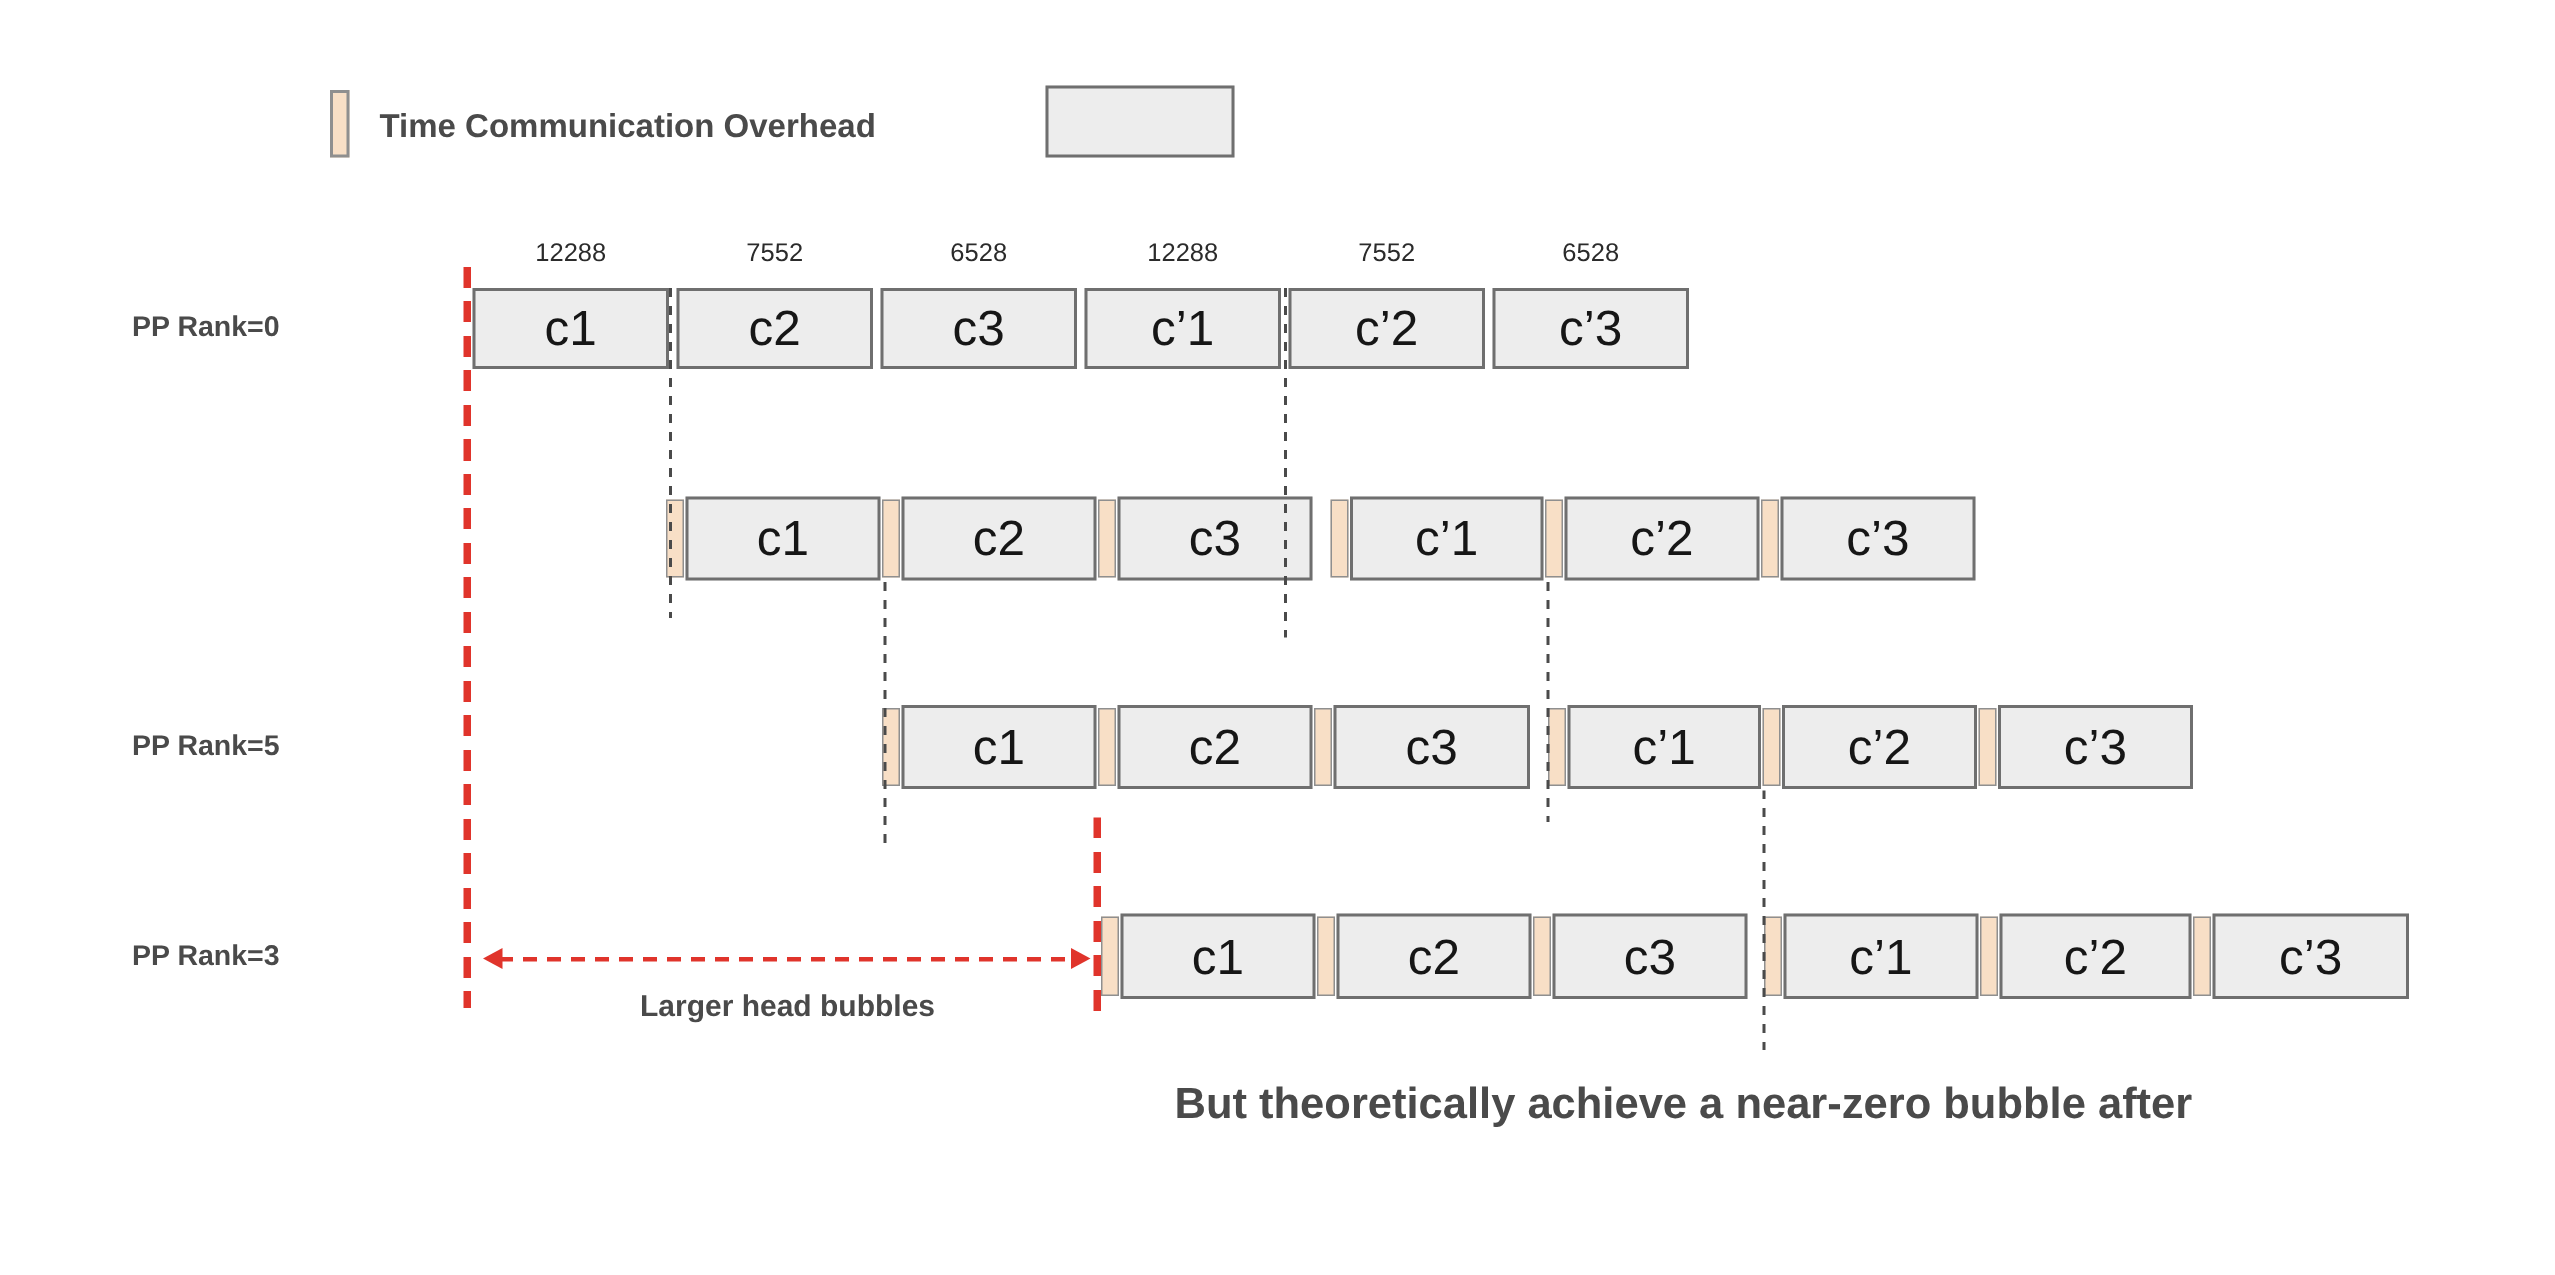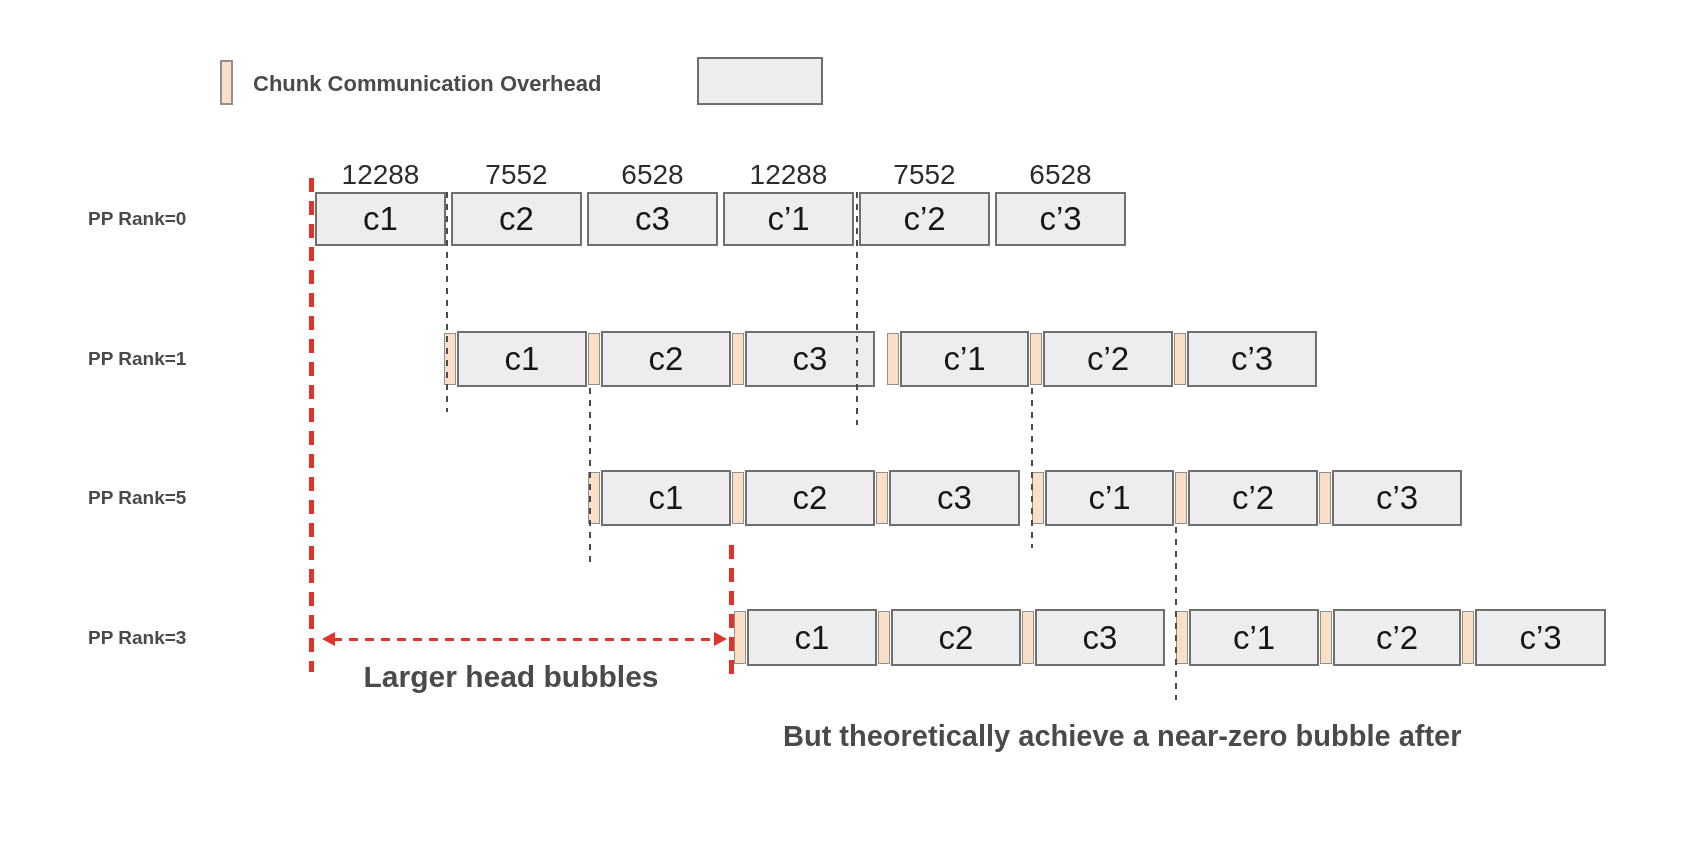--- a/index.html
+++ b/index.html
@@ -37,64 +37,63 @@
     display:flex;align-items:center;justify-content:center;
     font-size:33px;color:#161616;z-index:2;
   }
   .comm{
     position:absolute;box-sizing:border-box;
     background:var(--comm-fill);border:1px solid var(--comm-border);
     z-index:2;
   }
   .size-label{
     position:absolute;top:159px;height:24px;
-    font-size:28px;color:#2b2b2b;text-align:center;z-index:1;
+    font-size:17px;color:#2b2b2b;text-align:center;z-index:1;
   }
   .guide{
     position:absolute;width:2px;z-index:3;
     background:repeating-linear-gradient(to bottom,var(--guide) 0 6px,transparent 6px 12px);
   }
   .redline{
     position:absolute;width:5px;z-index:4;
     background:repeating-linear-gradient(to bottom,var(--red) 0 14px,transparent 14px 23px);
   }
   .arrow-line{
     position:absolute;height:3px;z-index:4;
     background:repeating-linear-gradient(to right,var(--red) 0 9px,transparent 9px 16px);
   }
   .arrow-head{position:absolute;width:0;height:0;z-index:4;}
   .arrow-head.left{border-top:7px solid transparent;border-bottom:7px solid transparent;border-right:13px solid var(--red);}
   .arrow-head.right{border-top:7px solid transparent;border-bottom:7px solid transparent;border-left:13px solid var(--red);}
   .note{
     position:absolute;font-weight:bold;color:var(--text-dark);
     white-space:nowrap;z-index:5;
   }
-  #head-bubble-note{left:316px;top:660px;width:390px;text-align:center;font-size:30px;}
+  #head-bubble-note{left:330px;top:660px;width:390px;text-align:center;font-size:20px;}
   #bottom-note{left:783px;top:720px;font-size:29px;}
 </style>
 </head>
 <body>
 
 <div id="stage">
 
   <div class="legend-swatch-comm"></div>
-  <div id="legend-comm-label" class="legend-label">Chunk Communication Overhead</div>
+  <div id="legend-comm-label" class="legend-label">Time Communication Overhead</div>
   <div class="legend-swatch-chunk"></div>
 
   <div id="head-bubble-note" class="note">Larger head bubbles</div>
   <div id="bottom-note" class="note">But theoretically achieve a near-zero bubble after</div>
 
 <div class="rank-label" style="top: 192px; height: 54px;">PP Rank=0</div>
     <div class="chunk" style="left: 315px; top: 192px; width: 131px; height: 54px;">c1</div>
     <div class="chunk" style="left: 451px; top: 192px; width: 131px; height: 54px;">c2</div>
     <div class="chunk" style="left: 587px; top: 192px; width: 131px; height: 54px;">c3</div>
     <div class="chunk" style="left: 723px; top: 192px; width: 131px; height: 54px;">c’1</div>
     <div class="chunk" style="left: 859px; top: 192px; width: 131px; height: 54px;">c’2</div>
     <div class="chunk" style="left: 995px; top: 192px; width: 131px; height: 54px;">c’3</div>
-    <div class="rank-label" style="top: 331px; height: 56px;">PP Rank=1</div>
     <div class="comm" style="left: 444px; top: 333px; width: 12px; height: 52px;"></div>
     <div class="chunk" style="left: 457px; top: 331px; width: 130px; height: 56px;">c1</div>
     <div class="comm" style="left: 588px; top: 333px; width: 12px; height: 52px;"></div>
     <div class="chunk" style="left: 601px; top: 331px; width: 130px; height: 56px;">c2</div>
     <div class="comm" style="left: 732px; top: 333px; width: 12px; height: 52px;"></div>
     <div class="chunk" style="left: 745px; top: 331px; width: 130px; height: 56px;">c3</div>
     <div class="comm" style="left: 887px; top: 333px; width: 12px; height: 52px;"></div>
     <div class="chunk" style="left: 900px; top: 331px; width: 129px; height: 56px;">c’1</div>
     <div class="comm" style="left: 1030px; top: 333px; width: 12px; height: 52px;"></div>
     <div class="chunk" style="left: 1043px; top: 331px; width: 130px; height: 56px;">c’2</div>

